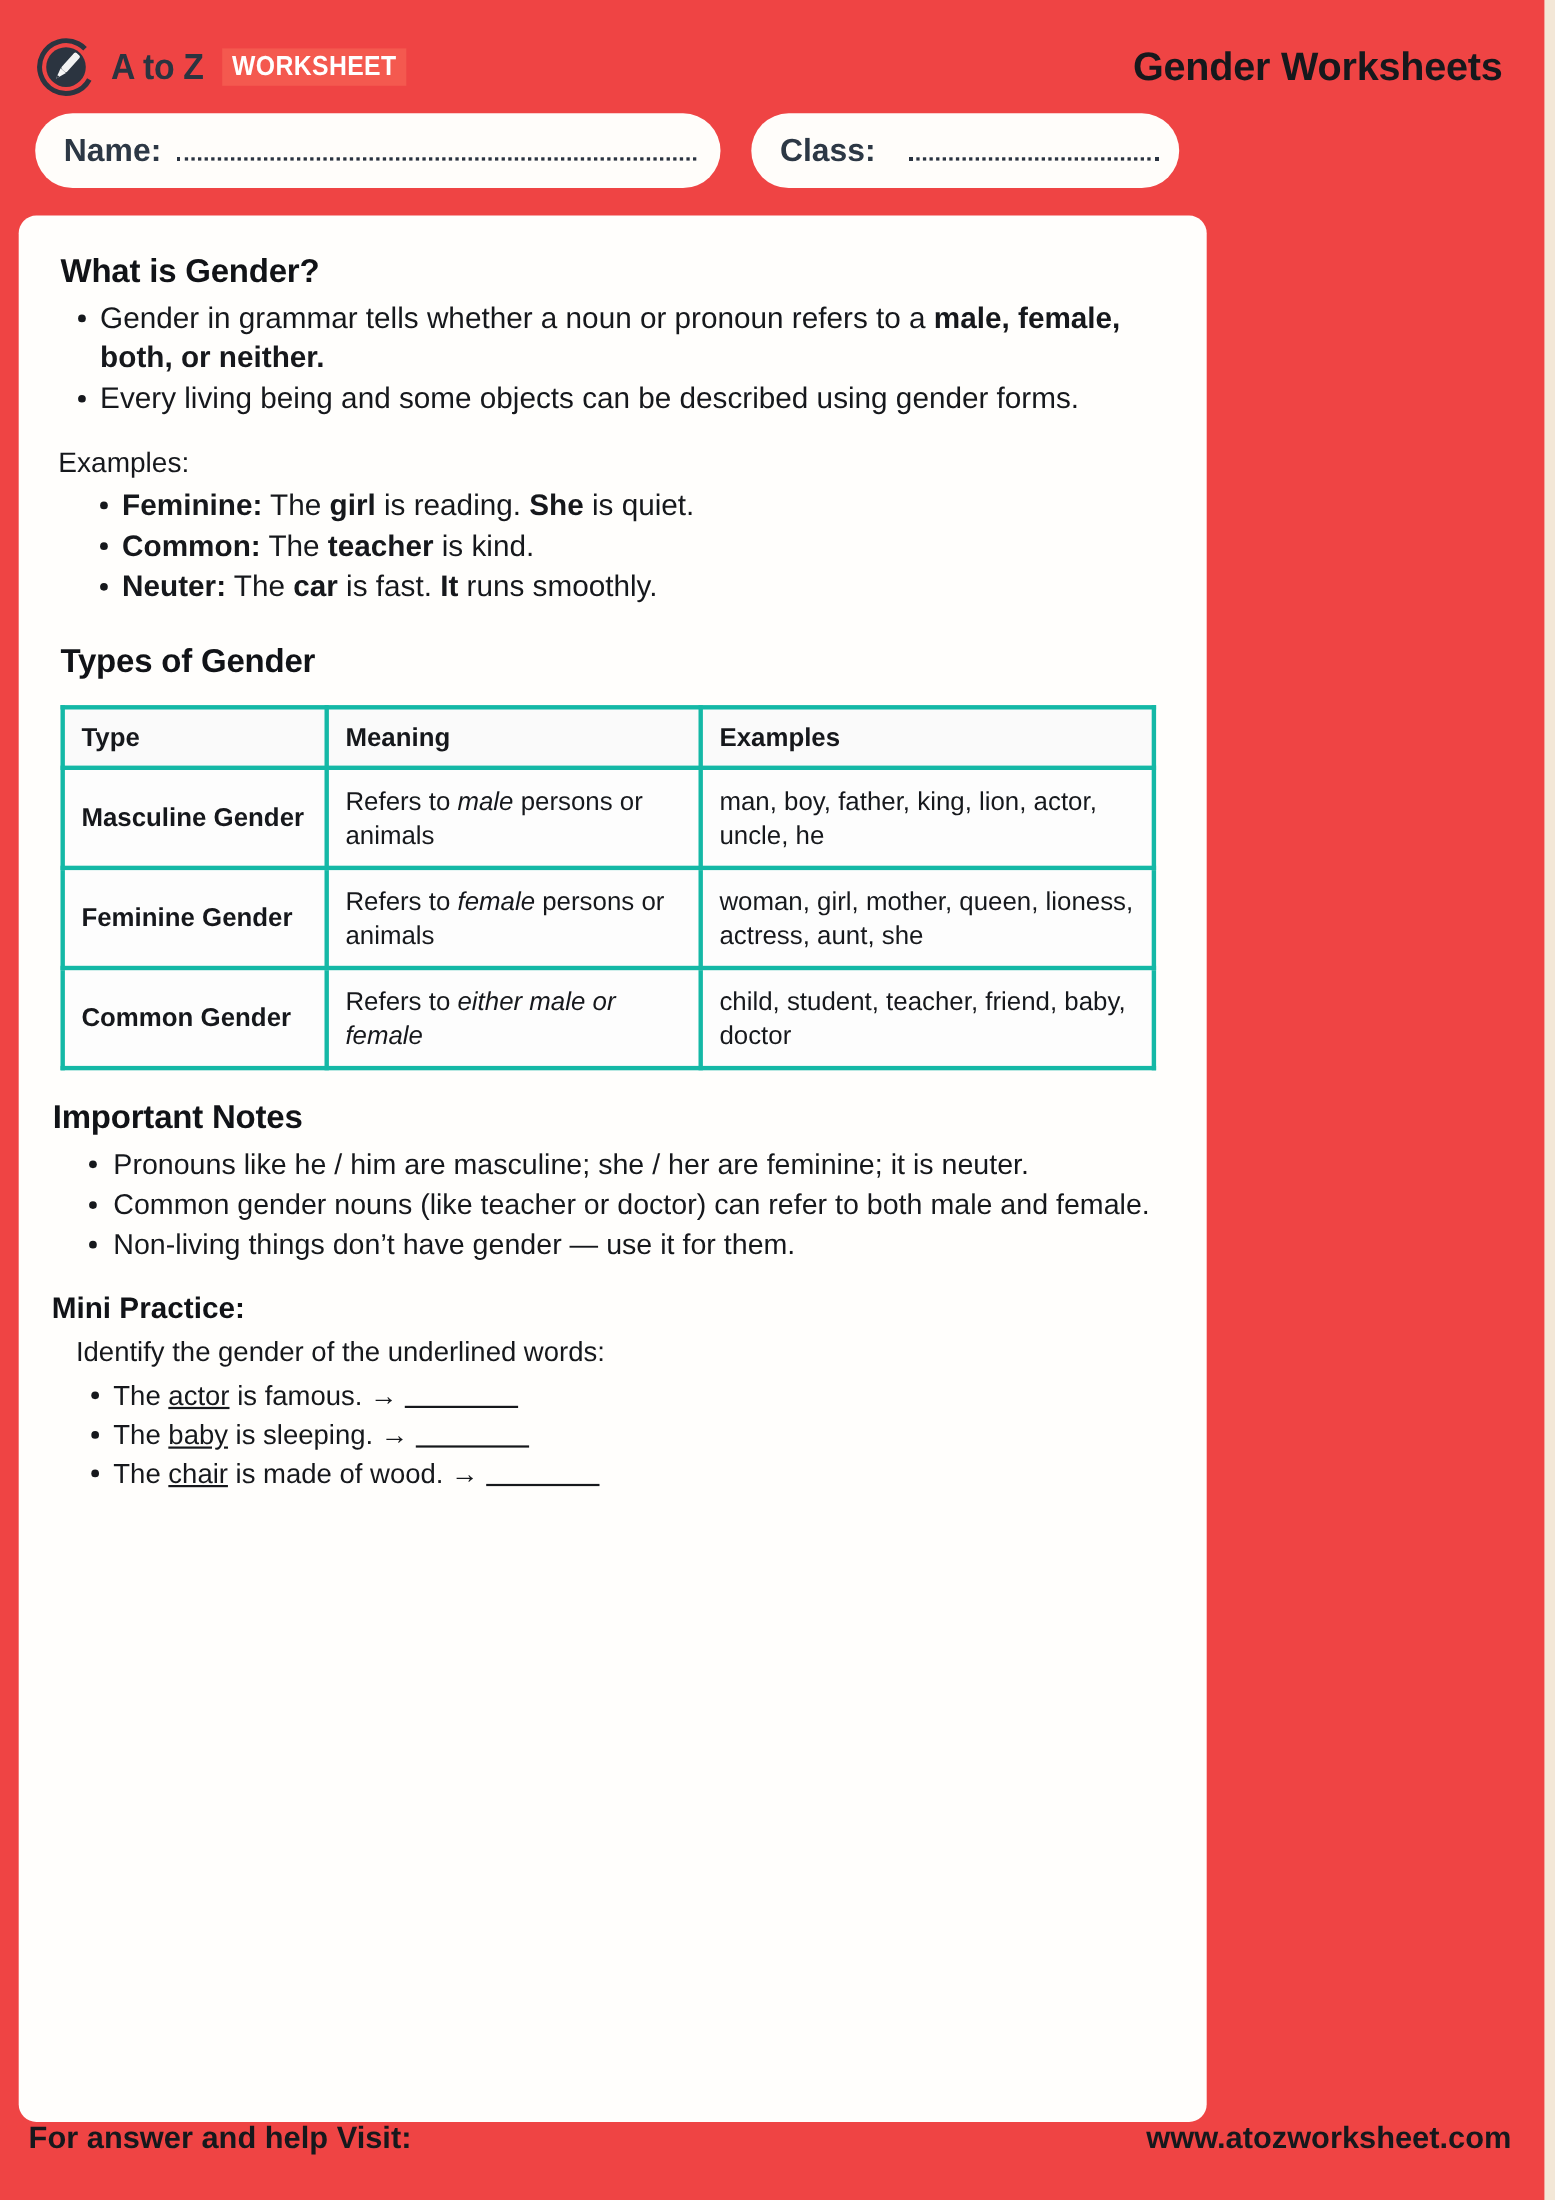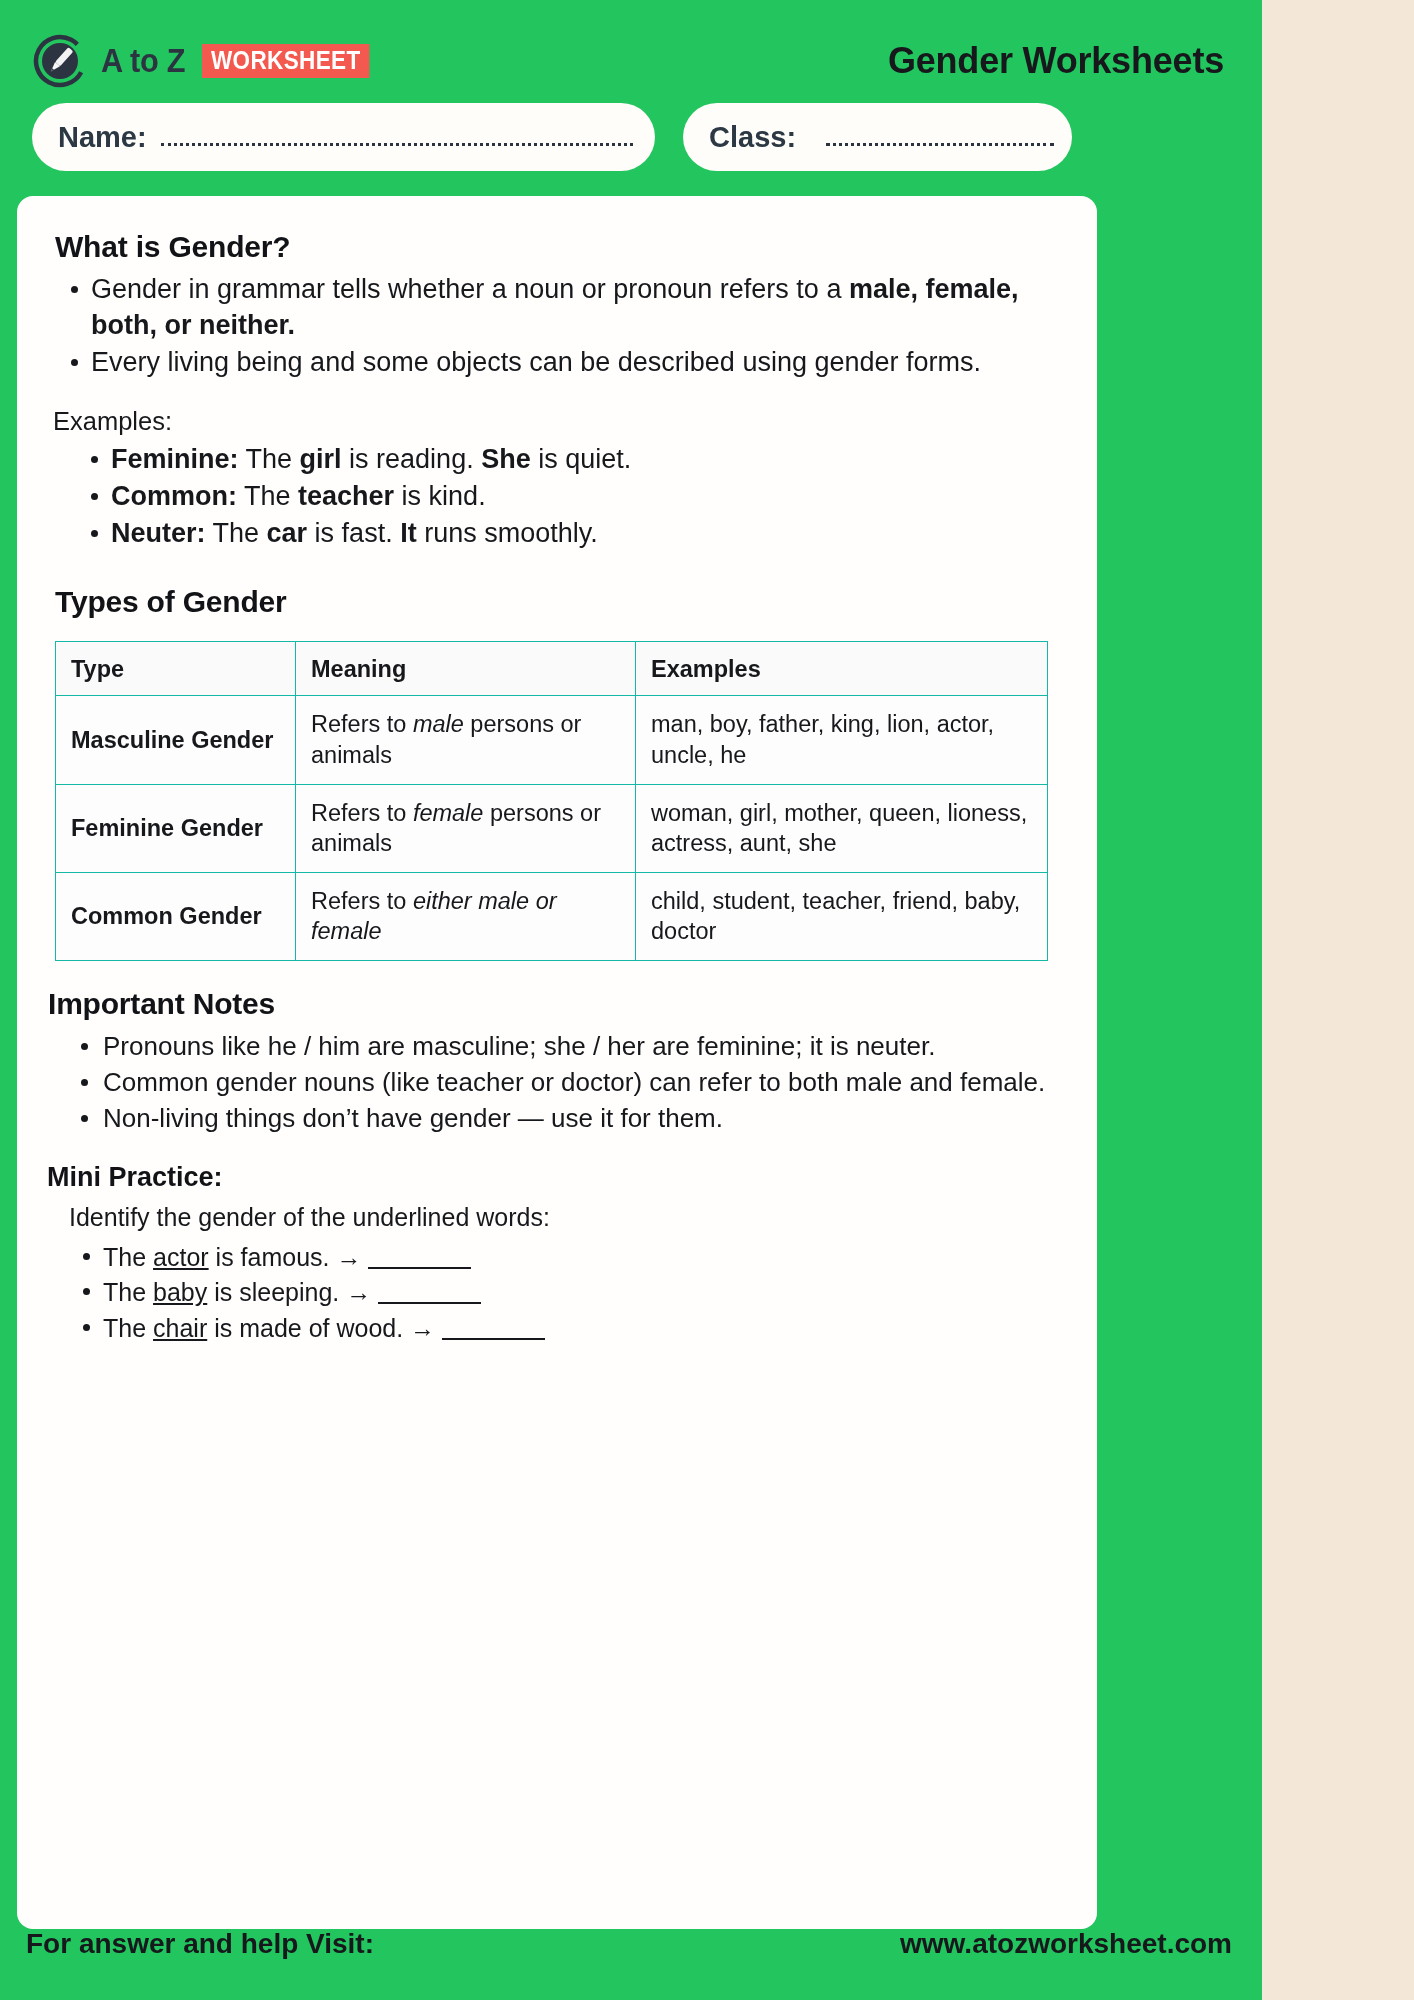--- a/index.html
+++ b/index.html
@@ -6,23 +6,23 @@
 
   html, body {
     width: 1414px;
     height: 2000px;
     background: #f3e7d7;
     font-family: "Liberation Sans", sans-serif;
   }
 
   .page {
     position: relative;
-    width: 1262px;
+    width: 1404px;
     height: 2000px;
-    background: #22c55e;
+    background: #ef4444;
     overflow: hidden;
   }
 
   
   .header {
     position: absolute;
     top: 22px; left: 0; right: 0;
     height: 78px;
     display: flex;
     align-items: center;
@@ -164,21 +164,21 @@
   
   table.gender {
     width: 992px;
     margin: 22px 0 0 8px;
     border-collapse: collapse;
     table-layout: fixed;
     background: #fdfdfd;
   }
   table.gender th,
   table.gender td {
-    border: 1px solid #14b8a6;
+    border: 4px solid #14b8a6;
     text-align: left;
     vertical-align: middle;
     padding: 13px 15px;
     font-size: 23.5px;
     line-height: 1.3;
     color: #16181c;
   }
   table.gender thead th {
     background: #fafafa;
     font-weight: 700;

